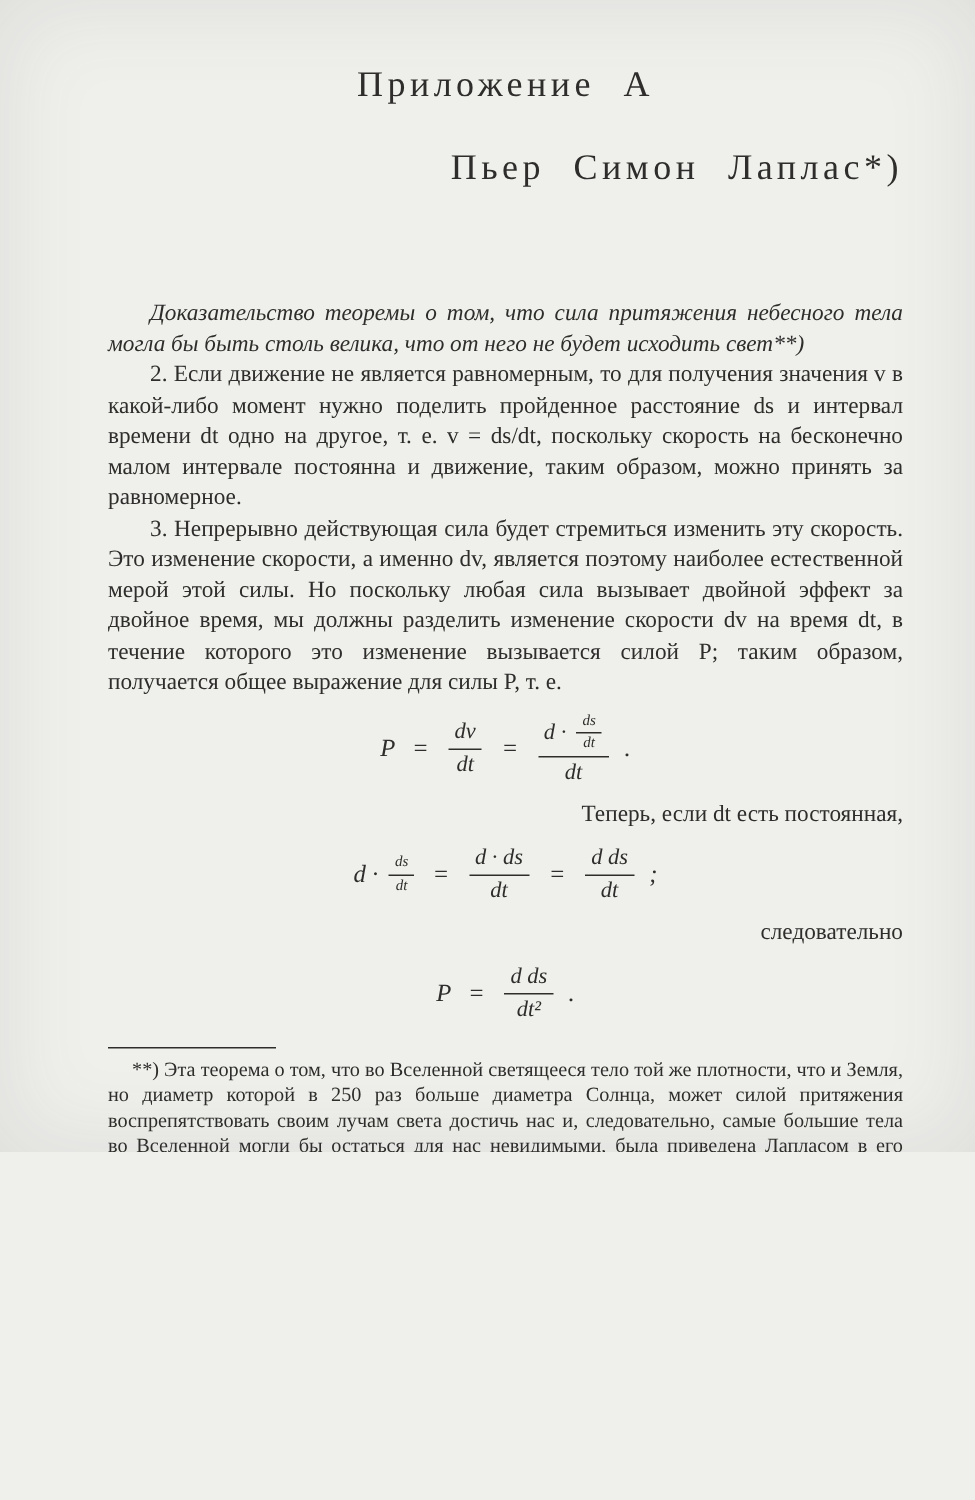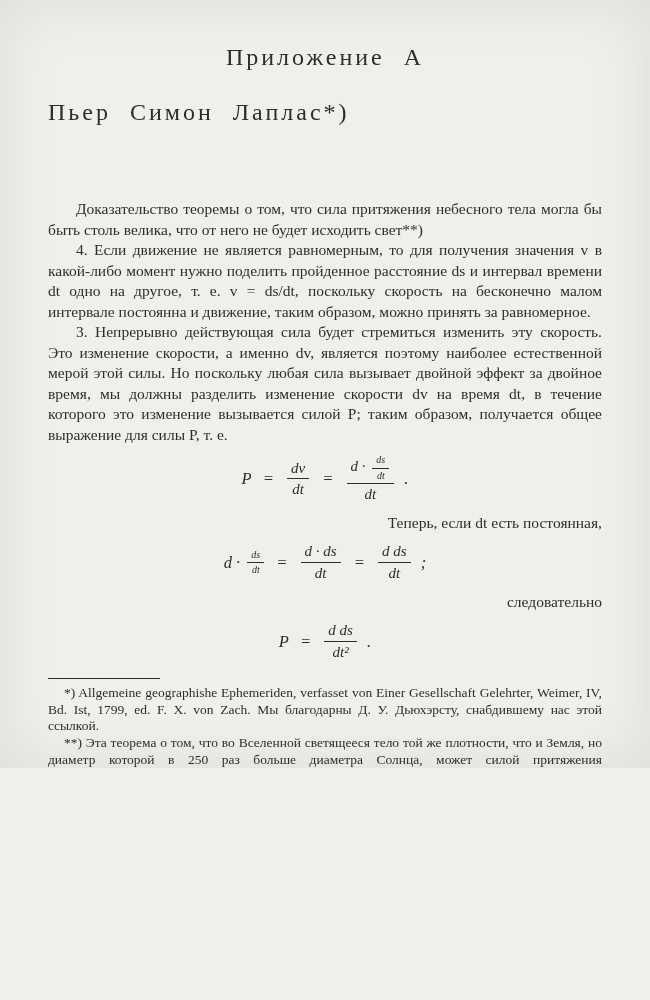--- a/index.html
+++ b/index.html
@@ -9,43 +9,44 @@
   * { margin: 0; padding: 0; box-sizing: border-box; }
   html, body {
     background: var(--paper);
   }
   .page {
     width: 650px;
     height: 768px;
     background: var(--paper);
     color: var(--ink);
     font-family: "Liberation Serif", "DejaVu Serif", serif;
-    padding: 38px 48px 20px 48px;
+    padding: 38px 48px 20px 72px;
     overflow: hidden;
     box-shadow: inset 0 0 60px rgba(90,90,80,0.12);
     position: relative;
   }
   .title {
     text-align: center;
     font-size: 24px;
     font-weight: normal;
     letter-spacing: 3px;
     word-spacing: 10px;
     margin-top: 6px;
   }
   .subtitle {
-    text-align: left;
+    text-align: right;
     font-size: 24px;
     font-weight: normal;
     letter-spacing: 3px;
     word-spacing: 10px;
     margin-top: 28px;
   }
   .intro {
     margin-top: 72px;
+    font-style: italic;
     font-size: 15.5px;
     line-height: 21px;
     text-align: justify;
     text-indent: 28px;
   }
   .body-par {
     font-size: 15.5px;
     line-height: 20.5px;
     text-align: justify;
     text-indent: 28px;
@@ -105,21 +106,21 @@
 </head>
 <body>
 
 <div class="page">
 
   <h1 class="title">Приложение А</h1>
   <h2 class="subtitle">Пьер Симон Лаплас*)</h2>
 
   <p class="intro">Доказательство теоремы о том, что сила притяжения небесного тела могла бы быть столь велика, что от него не будет исходить свет**)</p>
 
-  <p class="body-par">4. Если движение не является равномерным, то для получения значения v в какой-либо момент нужно поделить пройденное расстояние ds и интервал времени dt одно на другое, т. е. v = ds/dt, поскольку скорость на бесконечно малом интервале постоянна и движение, таким образом, можно принять за равномерное.</p>
+  <p class="body-par">2. Если движение не является равномерным, то для получения значения v в какой-либо момент нужно поделить пройденное расстояние ds и интервал времени dt одно на другое, т. е. v = ds/dt, поскольку скорость на бесконечно малом интервале постоянна и движение, таким образом, можно принять за равномерное.</p>
   <p class="body-par">3. Непрерывно действующая сила будет стремиться изменить эту скорость. Это изменение скорости, а именно dv, является поэтому наиболее естественной мерой этой силы. Но поскольку любая сила вызывает двойной эффект за двойное время, мы должны разделить изменение скорости dv на время dt, в течение которого это изменение вызывается силой P; таким образом, получается общее выражение для силы P, т. е.</p>
 
   <div class="formula">
     <span class="term">P</span>
     <span class="op">=</span>
     <span class="frac">
       <span class="num">dv</span>
       <span class="den">dt</span>
     </span>
     <span class="op">=</span>
@@ -164,16 +165,15 @@
     <span class="op">=</span>
     <span class="frac">
       <span class="num">d ds</span>
       <span class="den">dt²</span>
     </span>
     <span class="end-mark">.</span>
   </div>
 
   <div class="footnote-rule"></div>
 
-  <p class="footnote">*) Allgemeine geographishe Ephemeriden, verfasset von Einer Gesellschaft Gelehrter, Weimer, IV, Bd. Ist, 1799, ed. F. X. von Zach. Мы благодарны Д. У. Дьюхэрсту, снабдившему нас этой ссылкой.</p>
   <p class="footnote">**) Эта теорема о том, что во Вселенной светящееся тело той же плотности, что и Земля, но диаметр которой в 250 раз больше диаметра Солнца, может силой притяжения воспрепятствовать своим лучам света достичь нас и, следовательно, самые большие тела во Вселенной могли бы остаться для нас невидимыми, была приведена Лапласом в его «Изложении системы мира», часть II, стр. 305, без доказательства. См. A. G. E., May 1798, p. 603, v. Ż.</p>
 
 </div>
 
 </body></html>

